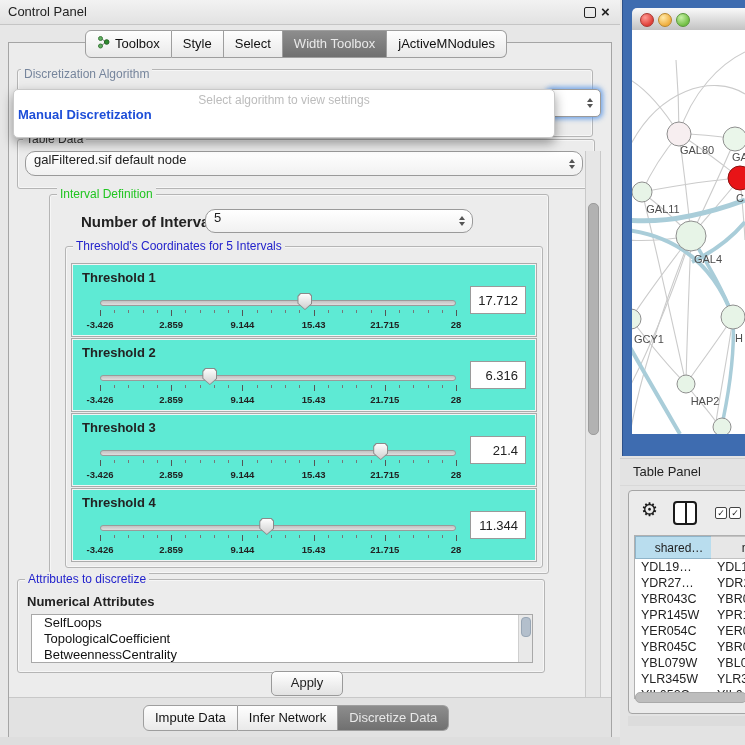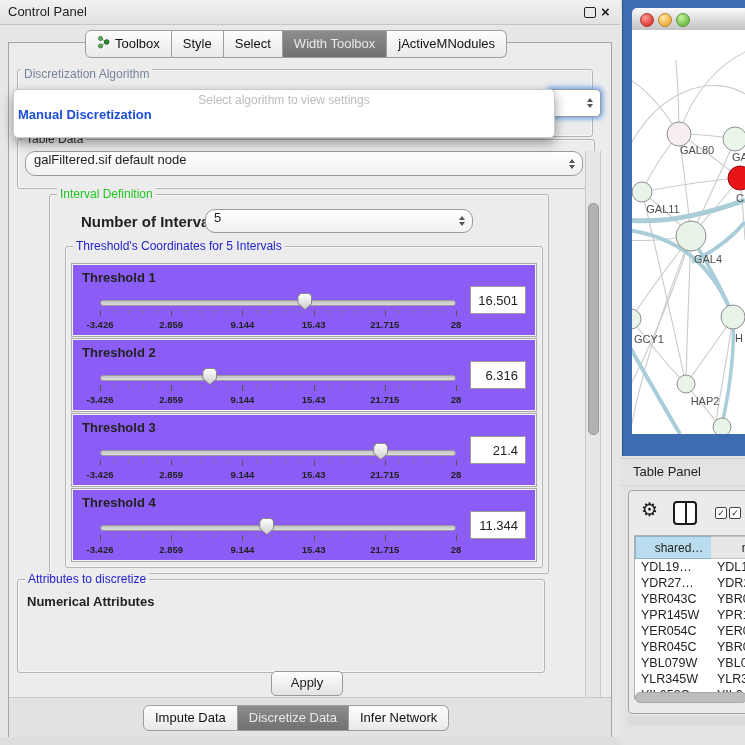--- a/index.html
+++ b/index.html
@@ -59,21 +59,21 @@
   #tabledata-combo{left:16px;top:108px;width:558px;height:25px;}
 
   #interval-group{left:40px;top:151px;width:498px;height:378px;}
   #interval-label{left:48px;top:144px;}
   #noi-label{left:72px;top:170px;font-size:15px;font-weight:bold;}
   #noi-combo{left:196px;top:166px;width:268px;height:24px;}
   #thr-group{left:56px;top:203px;width:476px;height:320px;}
   #thr-label{left:64px;top:196px;}
 
   .threshold-box{position:absolute;left:62px;width:464px;height:72px;border:1px solid #ababab;
-    background:#8b5cf6;box-shadow:inset 0 0 0 1px #f4f4f4;}
+    background:#5eead4;box-shadow:inset 0 0 0 1px #f4f4f4;}
   .t-label{position:absolute;left:10px;top:6px;font-size:13px;font-weight:bold;}
   .slider-wrap{position:absolute;left:28px;top:30px;width:356px;height:40px;}
   .slider-track{position:absolute;left:0;right:0;top:6px;height:4px;border:1px solid #9a9a9a;
     border-radius:3px;background:linear-gradient(#c2c2c2,#dedede);}
   .slider-handle{position:absolute;top:-1px;width:15px;height:17px;margin-left:-8px;
     background:#8a8a8a;clip-path:polygon(50% 100%,0 62%,0 18%,18% 0,82% 0,100% 18%,100% 62%);}
   .slider-handle i{position:absolute;left:1px;top:1px;right:1px;bottom:1px;display:block;
     background:linear-gradient(#fdfdfd,#cfcfcf);clip-path:polygon(50% 100%,0 62%,0 18%,18% 0,82% 0,100% 18%,100% 62%);}
   .ticks{position:absolute;left:0;right:0;top:16px;height:8px;}
   .ticks i{position:absolute;top:0;width:1px;height:3px;background:#777;}
@@ -248,21 +248,21 @@
         </div>
       <div class="tick-labels">
           <b style="left: 0%;">-3.426</b>
           <b style="left: 20%;">2.859</b>
           <b style="left: 40%;">9.144</b>
           <b style="left: 60%;">15.43</b>
           <b style="left: 80%;">21.715</b>
           <b style="left: 100%;">28</b>
         </div>
     </div>
-    <div class="value-field">16.501</div>
+    <div class="value-field">17.712</div>
   </div>
   <div class="threshold-box" style="top:295px">
     <span class="t-label">Threshold 2</span>
     <div class="slider-wrap">
       <div class="slider-track"></div>
       <div class="slider-handle" style="left: 30.9998%;">
           <i></i>
         </div>
       <div class="ticks">
           <i class="major" style="left: 0%;"></i>
@@ -392,37 +392,45 @@
           <b style="left: 80%;">21.715</b>
           <b style="left: 100%;">28</b>
         </div>
     </div>
     <div class="value-field">11.344</div>
   </div>
 
   <div class="abs group" id="attrs-group"></div>
   <span class="abs group-label blue-label" id="attrs-label">Attributes to discretize</span>
   <span class="abs" id="attrs-subtitle">Numerical Attributes</span>
+  <div class="abs" id="attrs-list">
+    <div class="attr-item">SelfLoops</div>
+      <div class="attr-item">TopologicalCoefficient</div>
+      <div class="attr-item">BetweennessCentrality</div>
+      <div id="attrs-scroll">
+        <div id="attrs-thumb"></div>
+      </div>
+  </div>
 
   <div class="abs" id="apply-btn">Apply</div>
 
   <div class="abs" id="vscroll">
     <div id="vscroll-thumb"></div>
   </div>
 
   <div class="abs" id="bottom-strip"></div>
   <div class="abs segbar" id="bottom-tabs">
     <div class="seg">
         <span>Impute Data</span>
       </div>
+    <div class="seg">
+        <span>Infer Network</span>
+      </div>
     <div class="seg sel">
         <span>Discretize Data</span>
-      </div>
-    <div class="seg">
-        <span>Infer Network</span>
       </div>
   </div>
 </div>
 <div class="abs" id="cp-bottom"></div>
 
 <div class="abs" id="right-bg"></div>
 <div class="abs" id="net-frame"></div>
 <div class="abs" id="net-titlebar">
   <div class="light" id="light-red"></div>
   <div class="light" id="light-yellow"></div>

